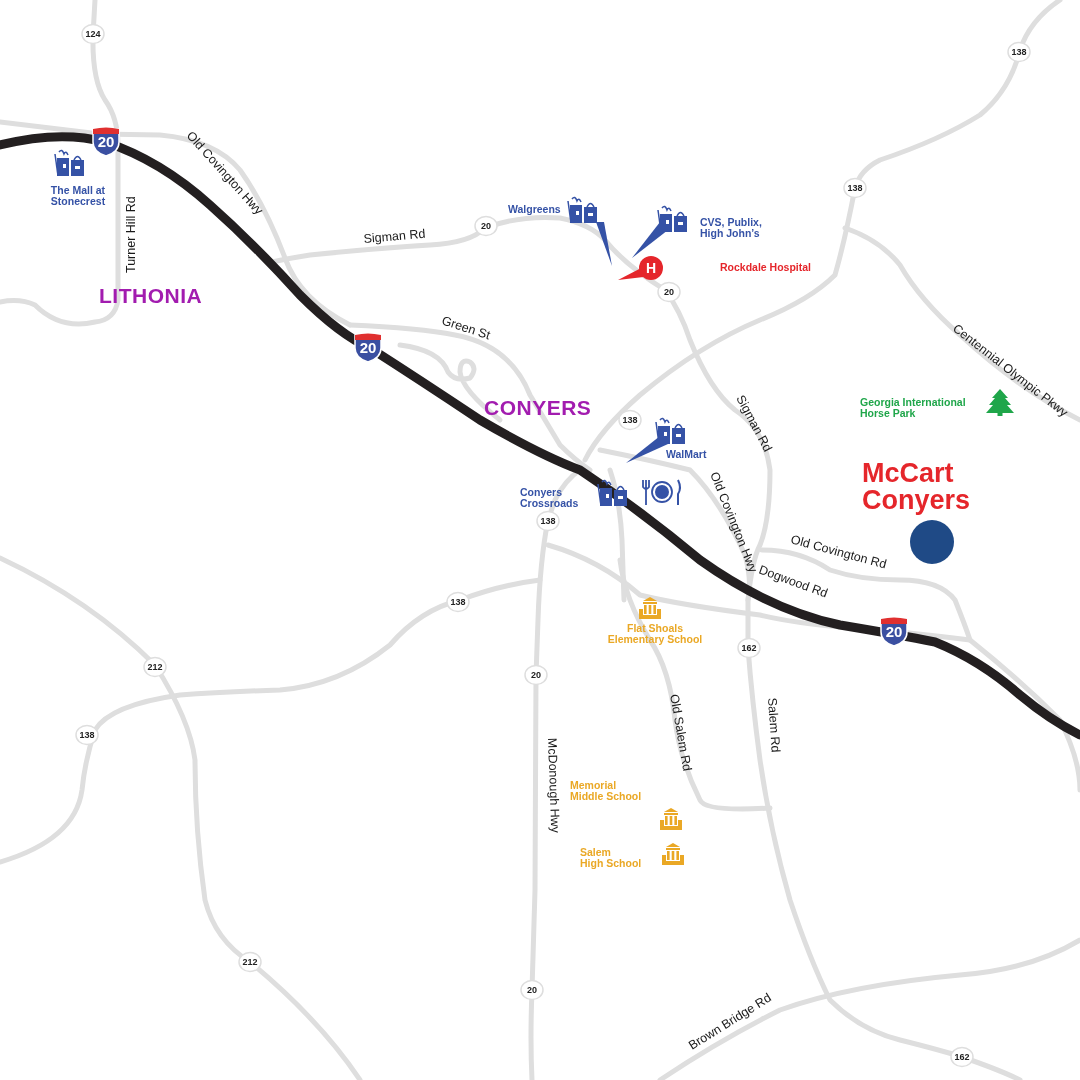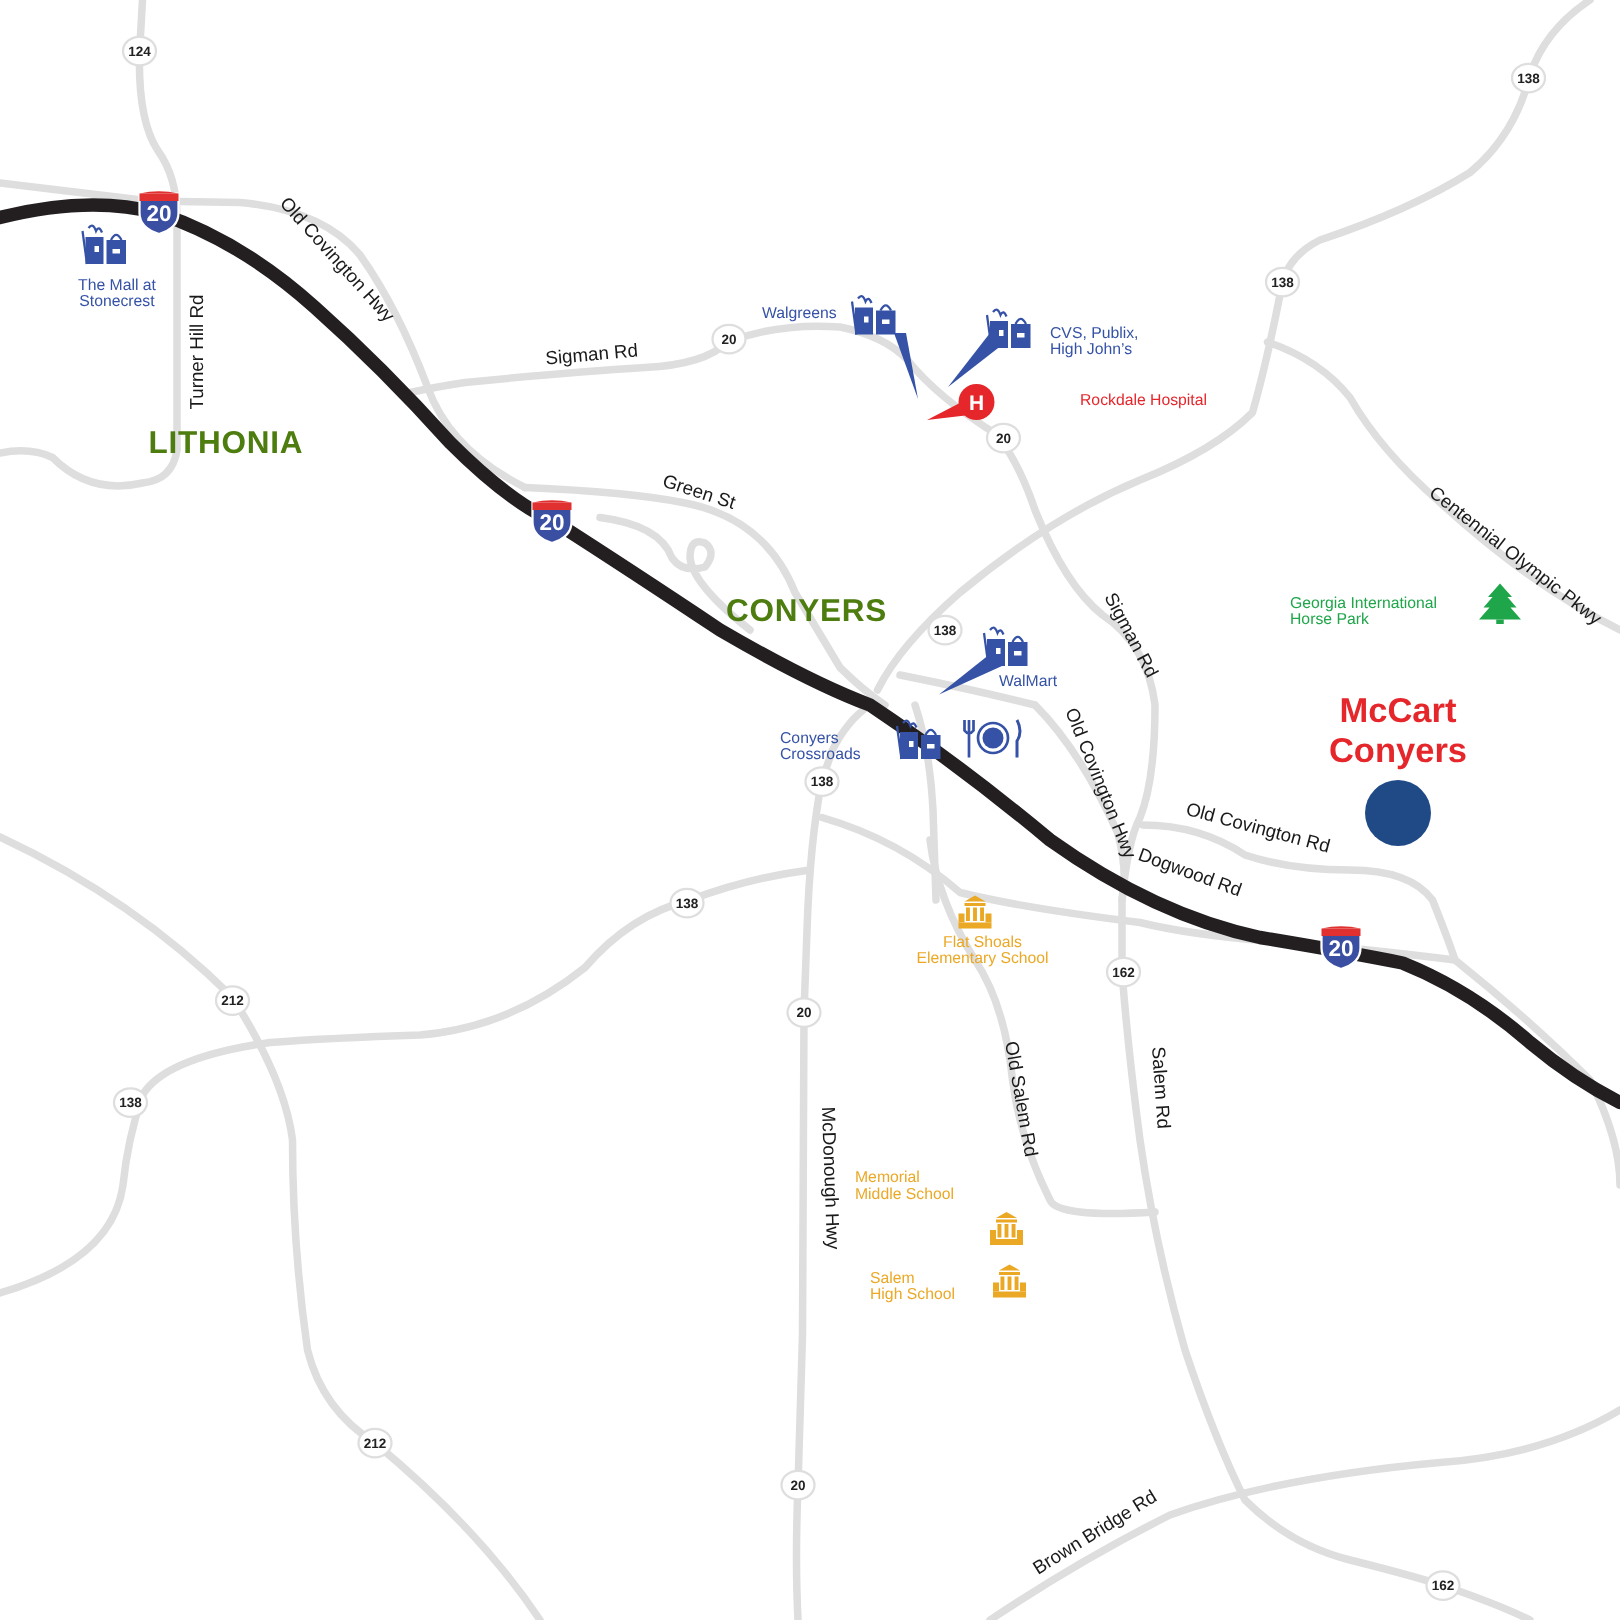--- a/index.html
+++ b/index.html
@@ -3,29 +3,29 @@
 <meta charset="utf-8">
 <style>
   html, body { margin:0; padding:0; background:#ffffff; }
   body { width:1080px; height:1080px; overflow:hidden; position:relative; font-family:"Liberation Sans", sans-serif; }
   #map { position:absolute; left:0; top:0; width:1080px; height:1080px; }
   .road { fill:none; stroke:#dedede; stroke-width:5; stroke-linecap:round; stroke-linejoin:round; }
   .interstate { fill:none; stroke:#231f20; stroke-width:9; stroke-linecap:round; stroke-linejoin:round; }
   .road-label { font-family:"Liberation Sans", sans-serif; font-size:12.5px; fill:#1a1a1a; font-weight:500; }
   .shield-txt { font-family:"Liberation Sans", sans-serif; font-size:9px; font-weight:700; fill:#222; text-anchor:middle; dominant-baseline:central; }
   .i-txt { font-family:"Liberation Sans", sans-serif; font-size:15px; font-weight:700; fill:#ffffff; text-anchor:middle; }
-  .city { position:absolute; font-family:"Liberation Sans", sans-serif; font-weight:700; color:#4d7c0f; font-size:21px; letter-spacing:0.5px; }
-  .poi-label { position:absolute; font-family:"Liberation Sans", sans-serif; font-weight:400; font-size:10.5px; line-height:11px; }
+  .city { position:absolute; font-family:"Liberation Sans", sans-serif; font-weight:700; color:#a21caf; font-size:21px; letter-spacing:0.5px; }
+  .poi-label { position:absolute; font-family:"Liberation Sans", sans-serif; font-weight:700; font-size:10.5px; line-height:11px; }
   .blue { color:#3552a6; }
   .red { color:#e5262b; }
   .green { color:#1fa64a; }
   .gold { color:#eaa825; }
   .right { text-align:left; }
   .center { text-align:center; }
-  .site-title { position:absolute; left:862px; top:460px; width:140px; text-align:center; font-family:"Liberation Sans", sans-serif; font-weight:700; font-size:23px; line-height:27px; color:#e5262b; }
+  .site-title { position:absolute; left:862px; top:460px; width:140px; font-family:"Liberation Sans", sans-serif; font-weight:700; font-size:27px; line-height:27px; color:#e5262b; }
   .site-dot { position:absolute; left:910px; top:520px; width:44px; height:44px; border-radius:50%; background:#1f4a86; }
 </style>
 </head>
 <body>
 
 <svg id="map" viewBox="0 0 1080 1080" xmlns="http://www.w3.org/2000/svg">
   <defs>
     <g id="bag">
 
       <path d="M2 10 L14 10 L14 28 L2 28 Z" fill="#3552a6"></path>

